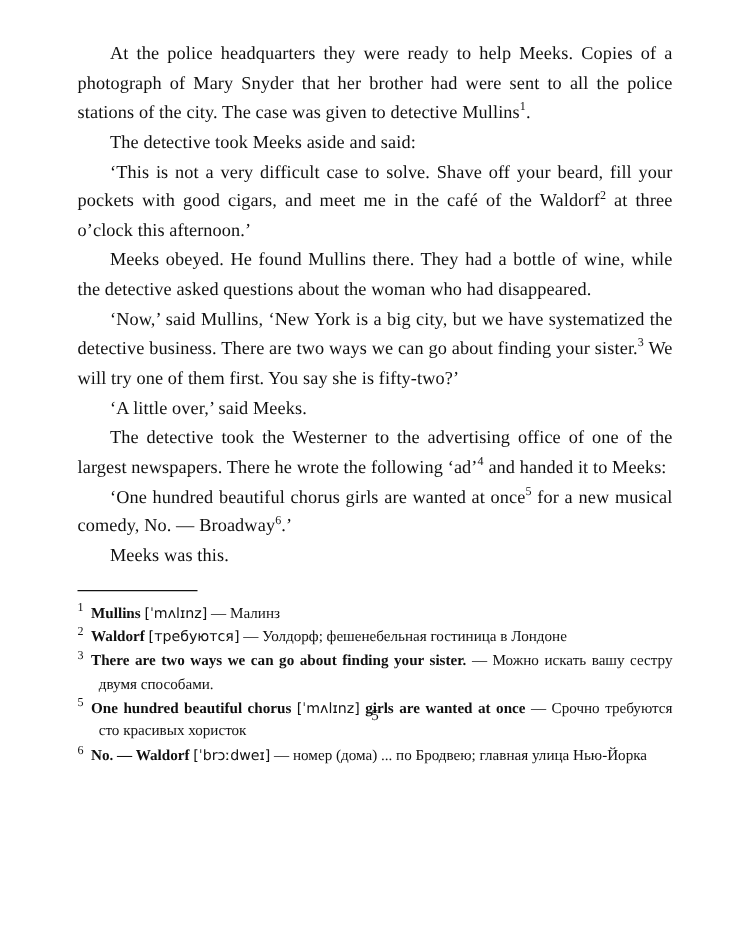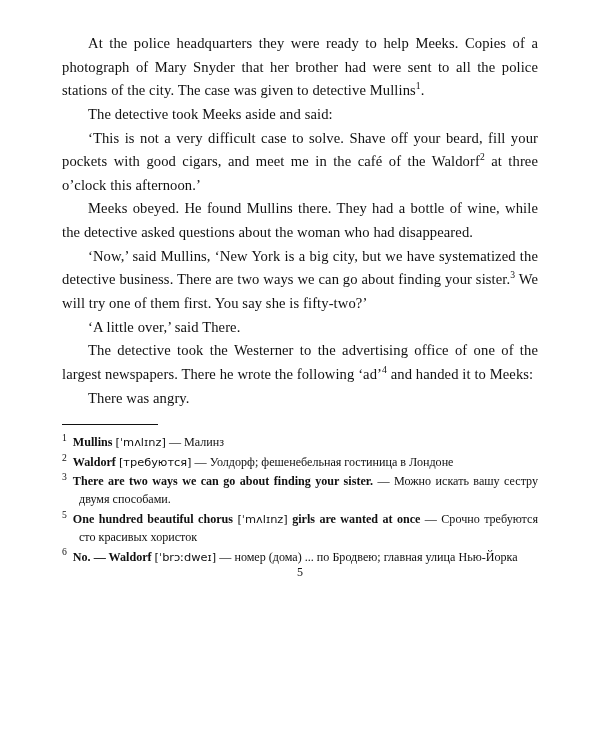--- a/index.html
+++ b/index.html
@@ -77,23 +77,24 @@
 
 <div class="page">
 
   <div class="body-text">
     <div id="paragraphs">
         <p>At the police headquarters they were ready to help Meeks. Copies of a photograph of Mary Snyder that her brother had were sent to all the police stations of the city. The case was given to detective Mullins<sup>1</sup>.</p>
         <p>The detective took Meeks aside and said:</p>
         <p>‘This is not a very difficult case to solve. Shave off your beard, fill your pockets with good cigars, and meet me in the café of the Waldorf<sup>2</sup> at three o’clock this afternoon.’</p>
         <p>Meeks obeyed. He found Mullins there. They had a bottle of wine, while the detective asked questions about the woman who had disappeared.</p>
         <p>‘Now,’ said Mullins, ‘New York is a big city, but we have systematized the detective business. There are two ways we can go about finding your sister.<sup>3</sup> We will try one of them first. You say she is fifty-two?’</p>
-        <p>‘A little over,’ said There.</p>
+        <p>‘A little over,’ said Meeks.</p>
         <p>The detective took the Westerner to the advertising office of one of the largest newspapers. There he wrote the following ‘ad’<sup>4</sup> and handed it to Meeks:</p>
-        <p>There was angry.</p>
+        <p>‘One hundred beautiful chorus girls are wanted at once<sup>5</sup> for a new musical comedy, No. — Broadway<sup>6</sup>.’</p>
+        <p>Meeks was this.</p>
       </div>
   </div>
 
   <div class="notes-rule"></div>
 
   <div class="notes">
     <div id="footnotes">
         <div class="note"><span class="num">1</span><span class="b">Mullins</span><span> </span><span class="ipa">[ˈmʌlɪnz]</span><span> — Малинз</span></div>
         <div class="note"><span class="num">2</span><span class="b">Waldorf</span><span> </span><span class="ipa">[требуются]</span><span> — Уолдорф; фешенебельная гостиница в Лондоне</span></div>
         <div class="note"><span class="num">3</span><span class="b">There are two ways we can go about finding your sister.</span><span> — Можно искать вашу сестру двумя способами.</span></div>

